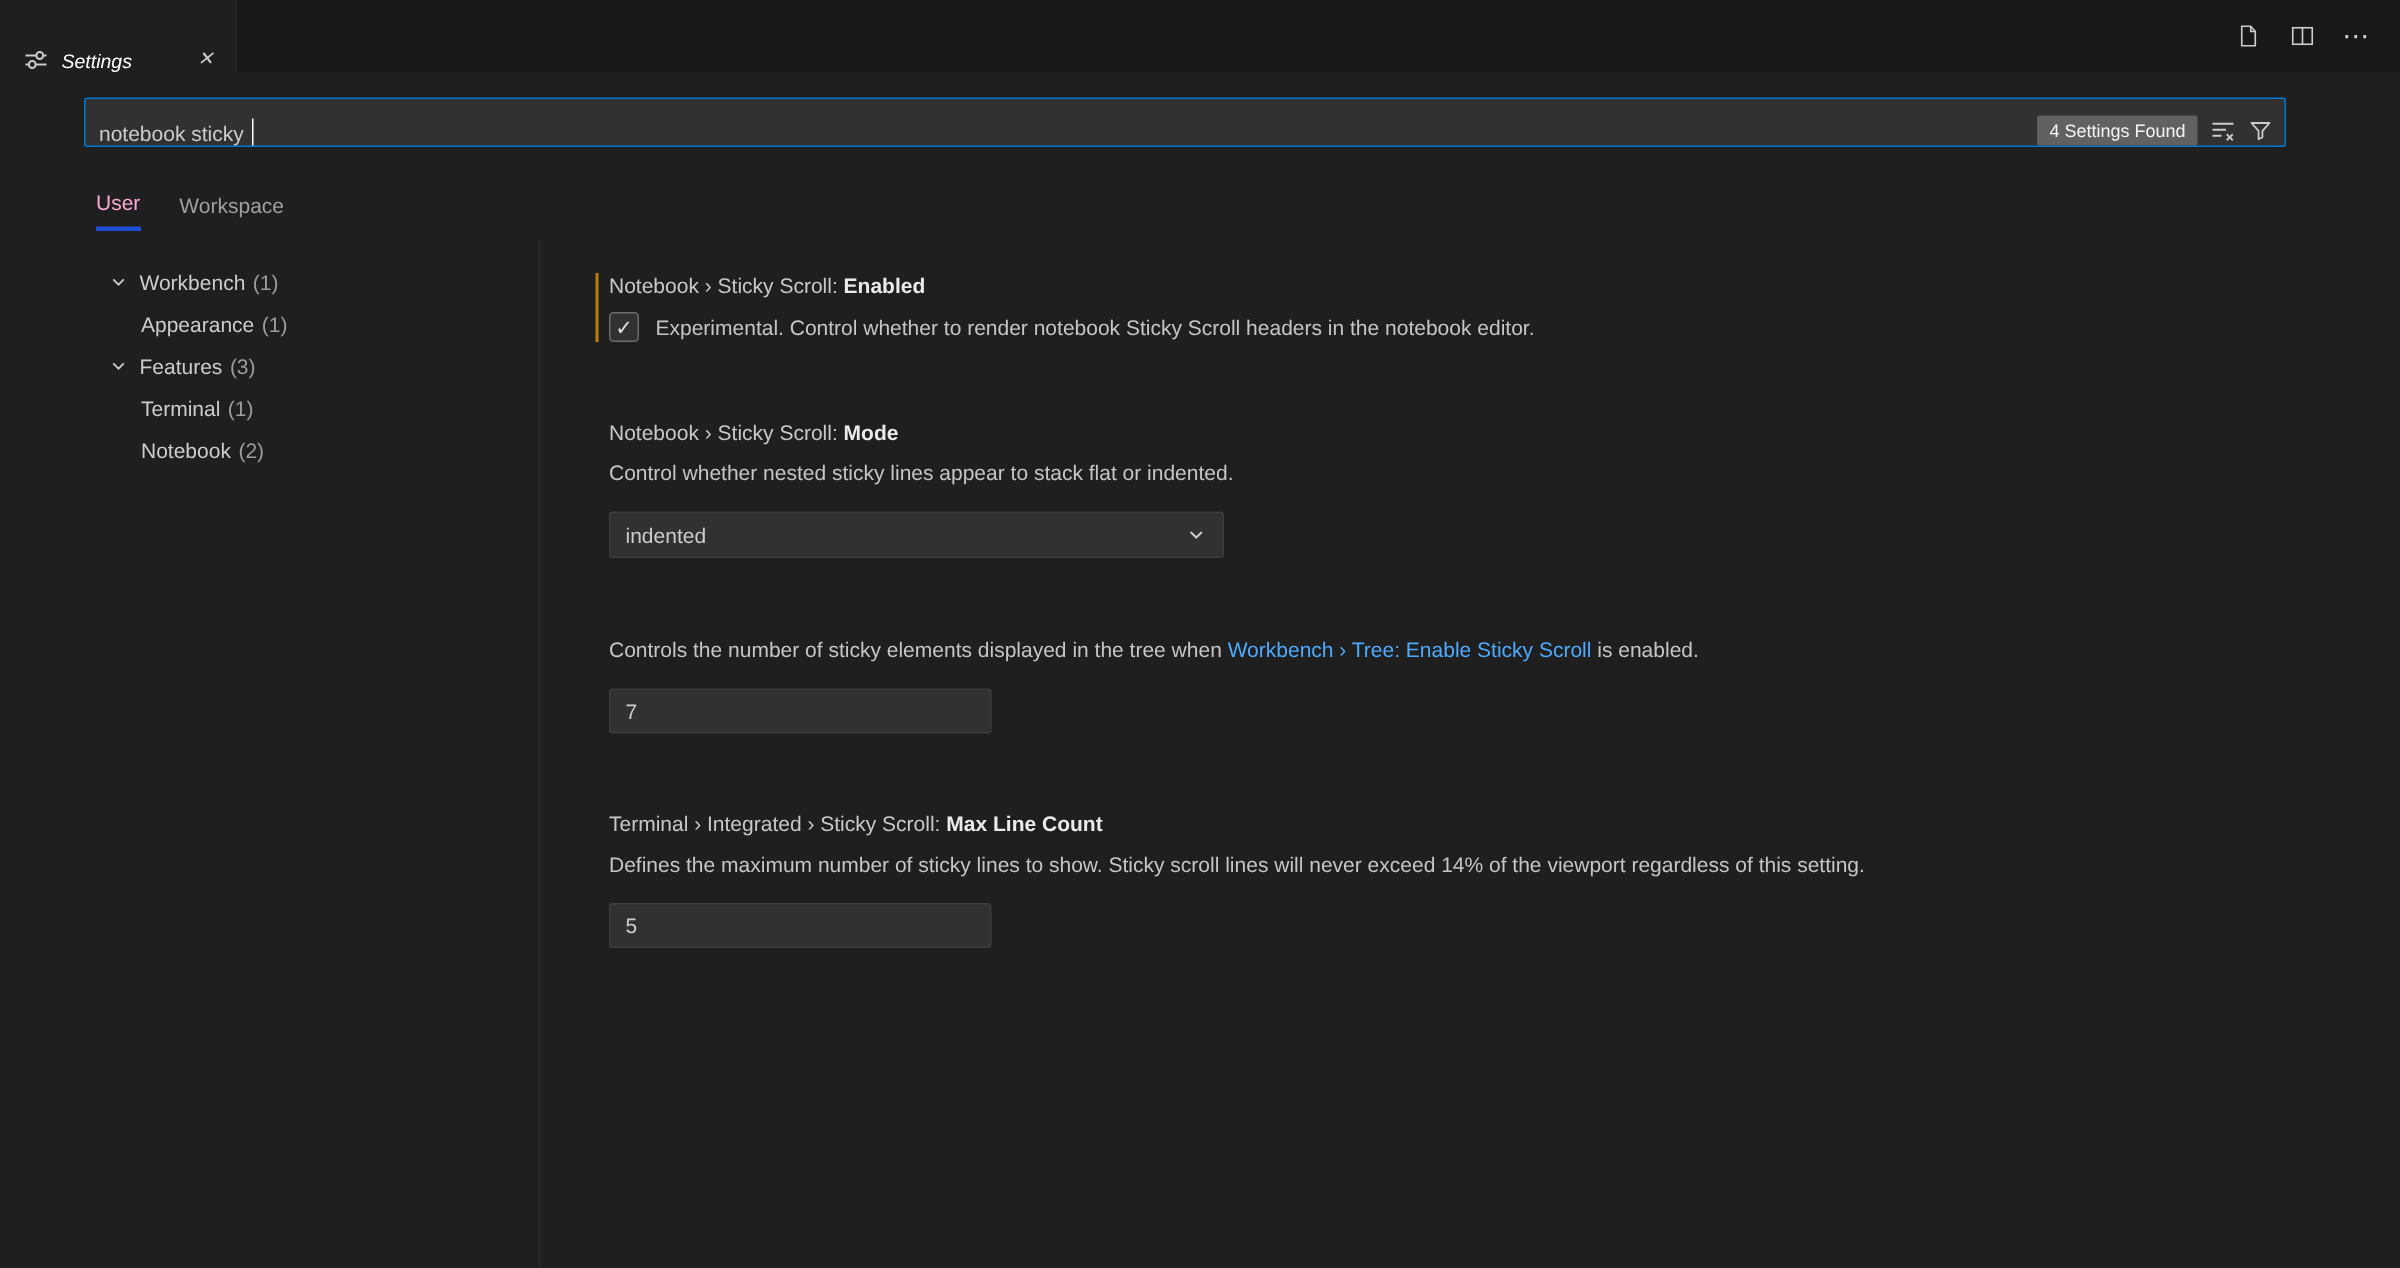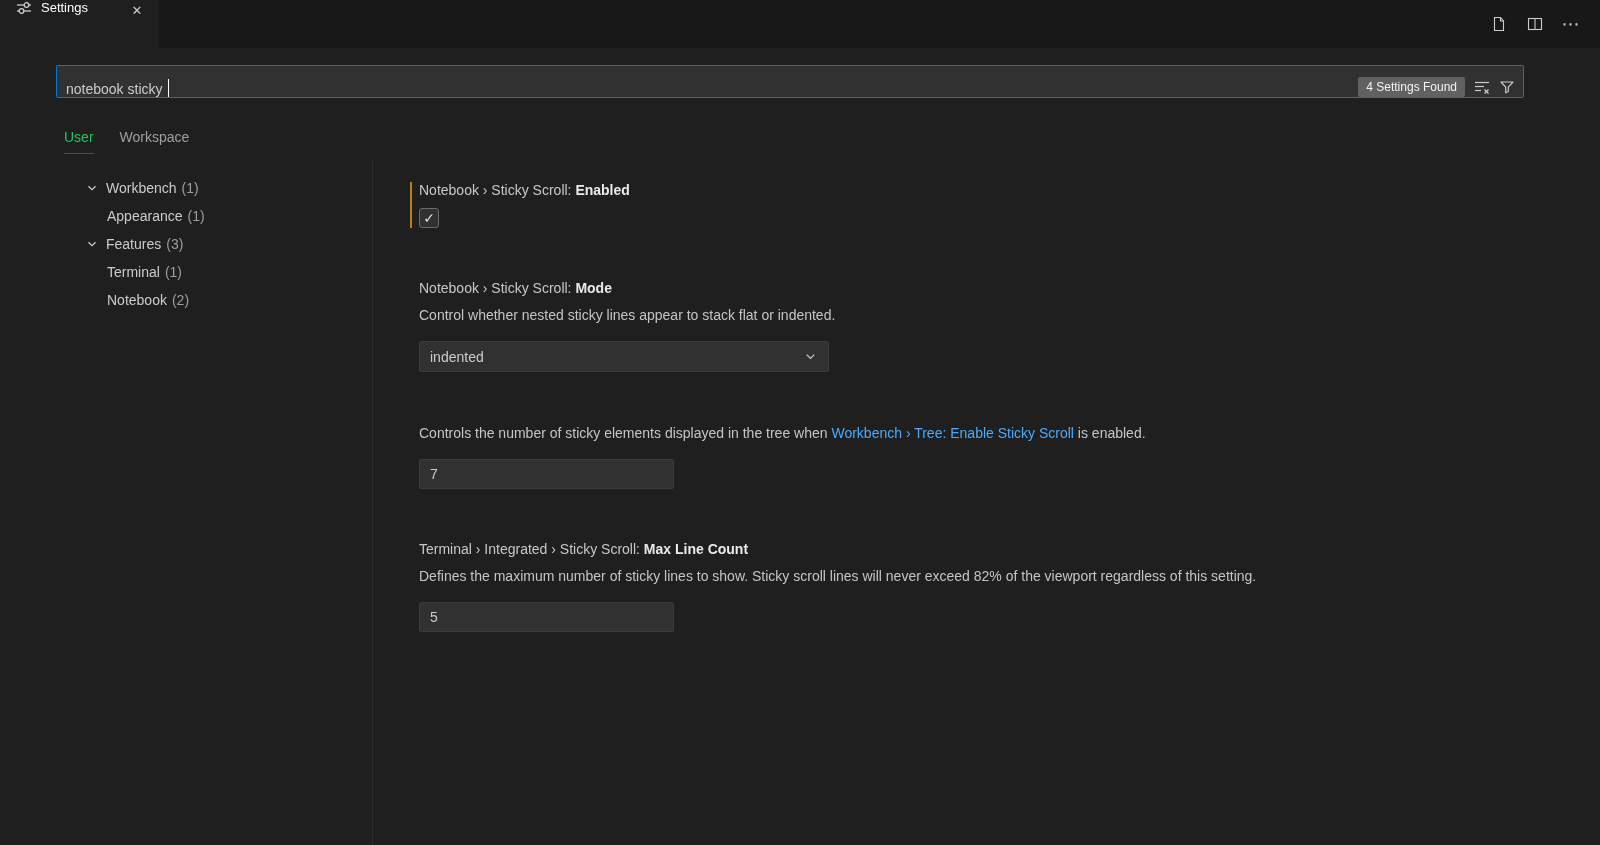--- a/index.html
+++ b/index.html
@@ -11,22 +11,22 @@
     overflow:hidden;
   }
   .app { width:1600px; height:845px; display:flex; flex-direction:column; }
 
   
   .titlebar {
     height:48px; background:#181818; display:flex; align-items:stretch;
     flex:0 0 48px;
   }
   .tab {
-    width:158px; background:#1f1f1f; display:flex; align-items:flex-start;
-    padding:0 10px 0 16px; gap:9px; cursor:pointer; border-right:1px solid #252525;
+    width:158px; background:#1f1f1f; display:flex; align-items:flex-end;
+    padding:0 10px 0 16px; gap:9px; cursor:pointer; border-right:1px solid #252525;font-style:italic;
   }
   .tab-icon { display:flex; align-items:center; }
   .tab-label { color:#ffffff; font-size:13px; }
   .tab-close {
     margin-left:auto; color:#cccccc; font-size:13px; width:20px; height:20px;
     display:flex; align-items:center; justify-content:center; border-radius:4px;
   }
   .titlebar-actions {
     margin-left:auto; display:flex; align-items:center; gap:14px; padding-right:18px;
   }
@@ -48,30 +48,30 @@
   .search-right { margin-left:auto; display:flex; align-items:center; gap:9px;padding-left:24px; }
   .badge {
     background:#616161; color:#f3f3f3; font-size:12px; padding:3px 8px;
     border-radius:2px; white-space:nowrap;
   }
   .sicon { display:flex; align-items:center; cursor:pointer; }
 
   
   .scope-row { display:flex; align-items:flex-end; padding:16px 76px 0 64px; flex:0 0 56px; }
   .scope-tab { margin-right:26px; font-size:14px; color:#9f9f9f; padding-bottom:8px; cursor:pointer; border-bottom:1px solid transparent; }
-  .scope-tab.active { color:#22c55e; border-bottom:1px solid #1d4ed8; }
+  .scope-tab.active { color:#f9a8d4; border-bottom:3px solid #1d4ed8; }
   .backup-btn {
     margin-left:auto; margin-bottom:4px; background:#0078d4; color:#ffffff; font-size:14px;
     padding:7px 13px; border-radius:2px; border:none; cursor:pointer;
     font-family:"Liberation Sans", sans-serif;
   }
 
   
   .body { flex:1; display:flex; min-height:0; margin-top:6px; }
-  .toc { width:360px; flex:0 0 360px; border-right:1px solid #2b2b2b; padding-top:14px;margin-left:13px; }
+  .toc { width:360px; flex:0 0 360px; border-right:1px solid #2b2b2b; padding-top:14px; }
   .toc-row {
     height:28px; display:flex; align-items:center; font-size:14px; color:#cccccc;
     cursor:pointer; padding-left:72px;
   }
   .toc-row .tw { width:14px; height:14px; margin-right:7px; display:flex; align-items:center; }
   .toc-row.child { padding-left:94px; }
   .toc-row .count { color:#9d9d9d; margin-left:5px; }
 
   .settings { flex:1; padding:22px 40px 0 37px; overflow:hidden; }
   .setting-row { border-left:2px solid transparent; padding-left:7px; margin-bottom:52px; }
@@ -203,20 +203,21 @@
     <div class="settings">
 
       <div class="setting-row modified">
         <div class="setting-title">
           <span class="scat">Notebook › Sticky Scroll: </span><span class="sname">Enabled</span>
         </div>
         <div class="check-line">
           <span class="checkbox">
             <span class="checkmark">✓</span>
           </span>
+          <span class="setting-desc">Experimental. Control whether to render notebook Sticky Scroll headers in the notebook editor.</span>
         </div>
       </div>
 
       <div class="setting-row">
         <div class="setting-title">
           <span class="scat">Notebook › Sticky Scroll: </span><span class="sname">Mode</span>
         </div>
         <div class="setting-desc">Control whether nested sticky lines appear to stack flat or indented.</div>
         <div class="select-box">
           <span>indented</span>
@@ -234,21 +235,21 @@
         </div>
         <div class="num-input">
           <span>7</span>
         </div>
       </div>
 
       <div class="setting-row">
         <div class="setting-title">
           <span class="scat">Terminal › Integrated › Sticky Scroll: </span><span class="sname">Max Line Count</span>
         </div>
-        <div class="setting-desc">Defines the maximum number of sticky lines to show. Sticky scroll lines will never exceed 82% of the viewport regardless of this setting.</div>
+        <div class="setting-desc">Defines the maximum number of sticky lines to show. Sticky scroll lines will never exceed 14% of the viewport regardless of this setting.</div>
         <div class="num-input">
           <span>5</span>
         </div>
       </div>
 
     </div>
   </div>
 </div>
 
 </body></html>

